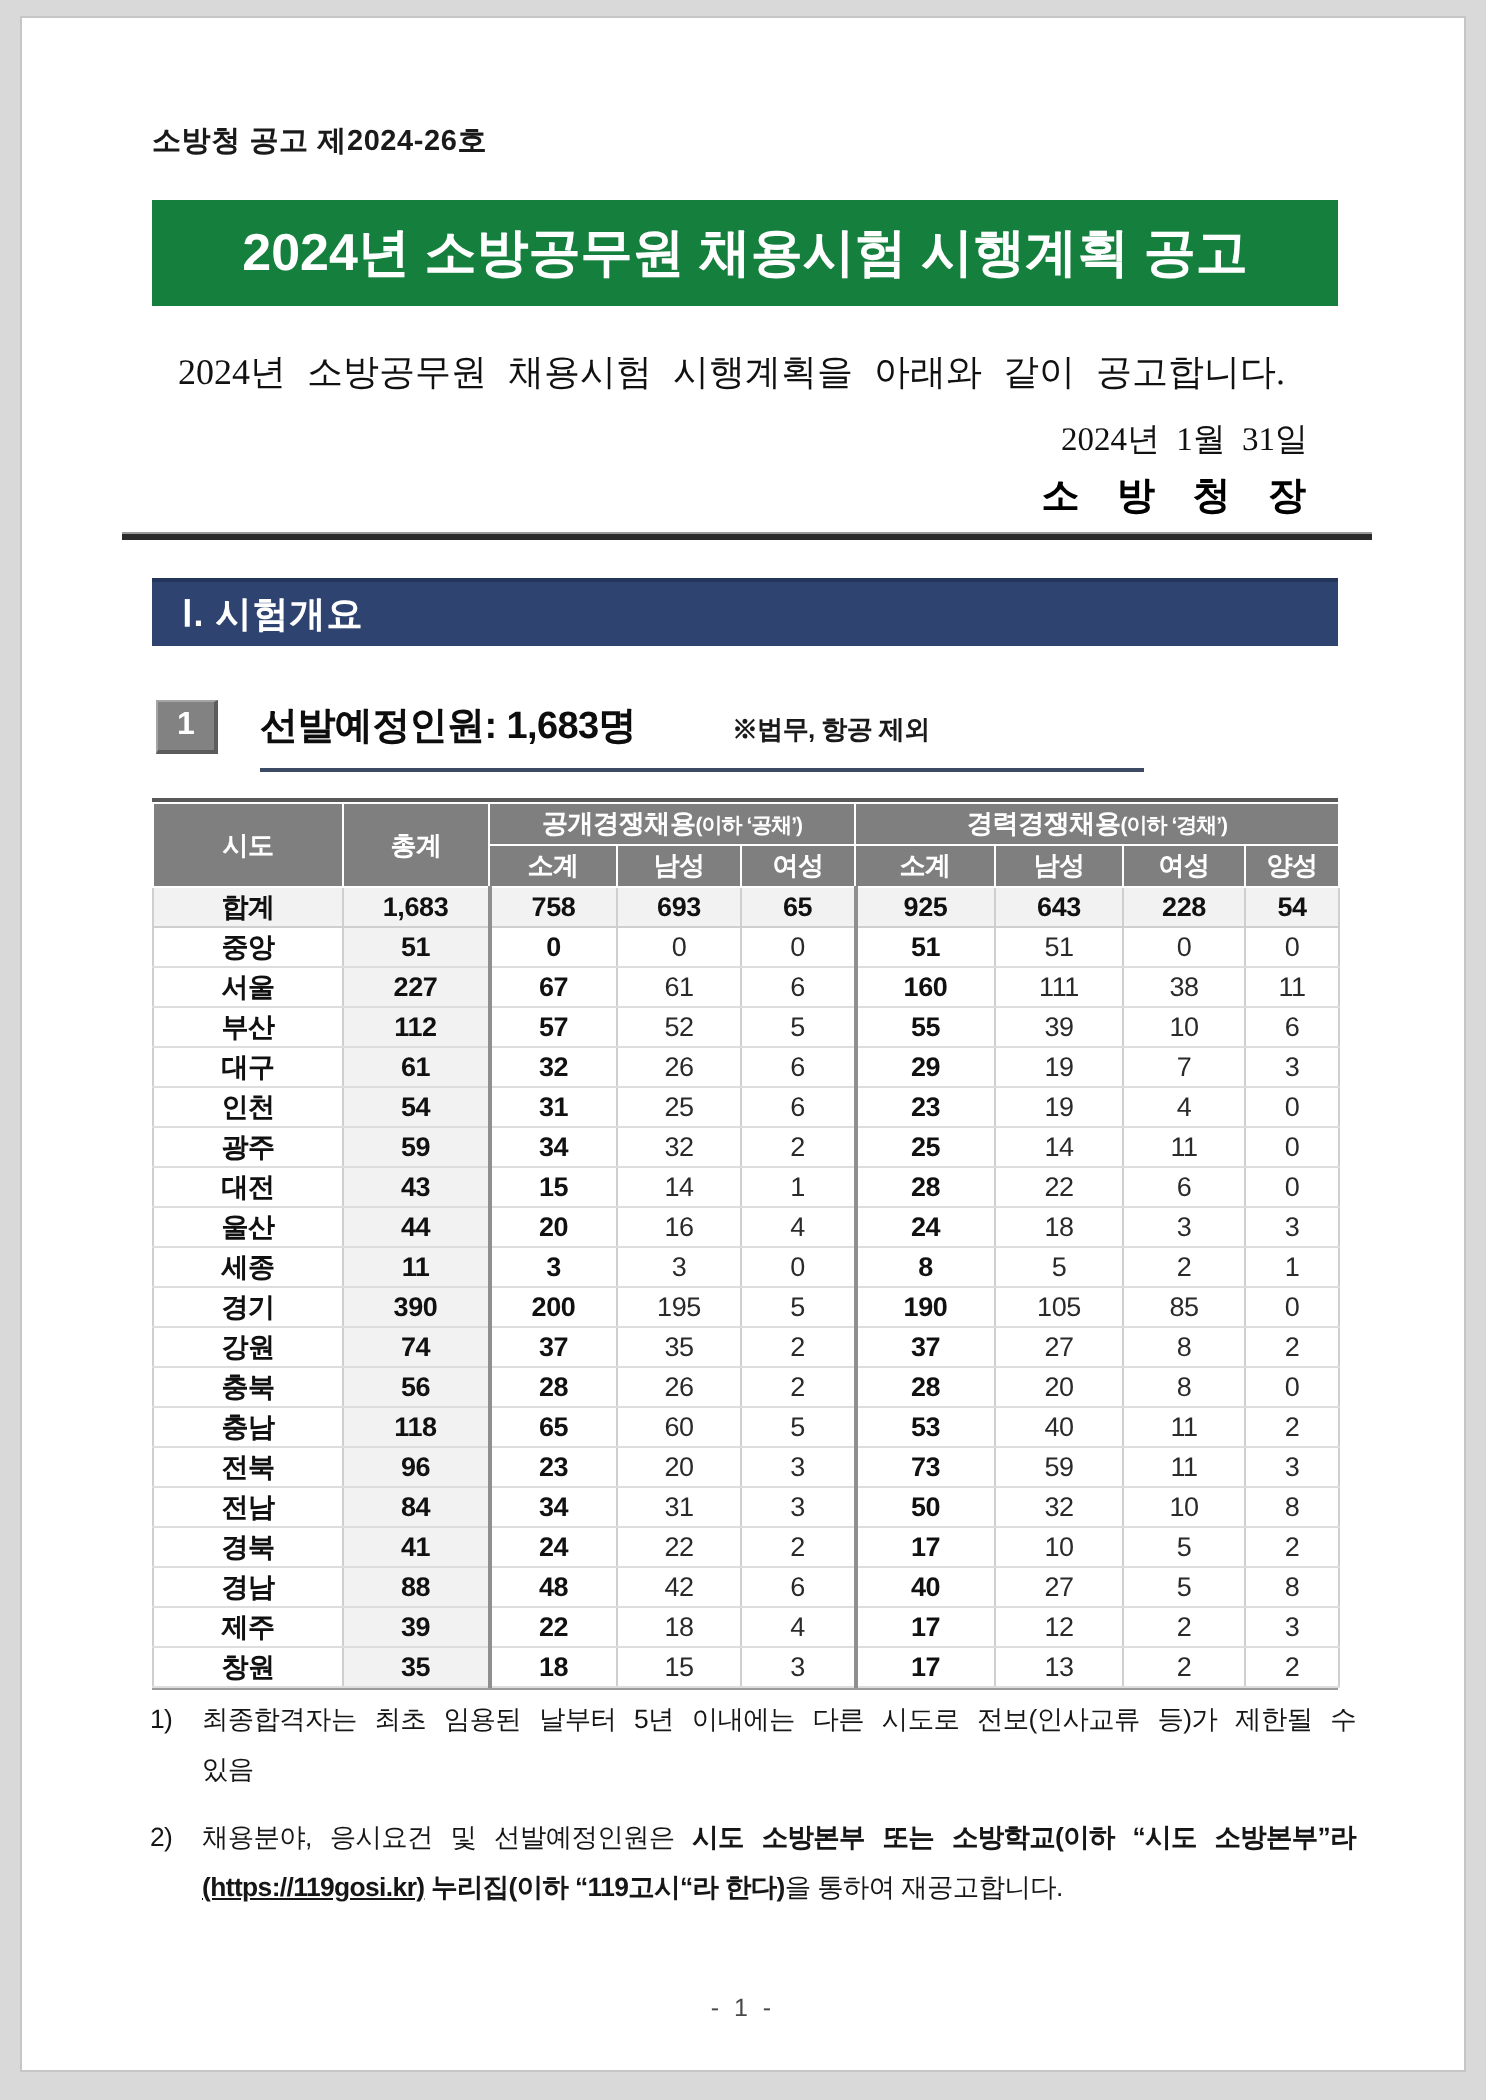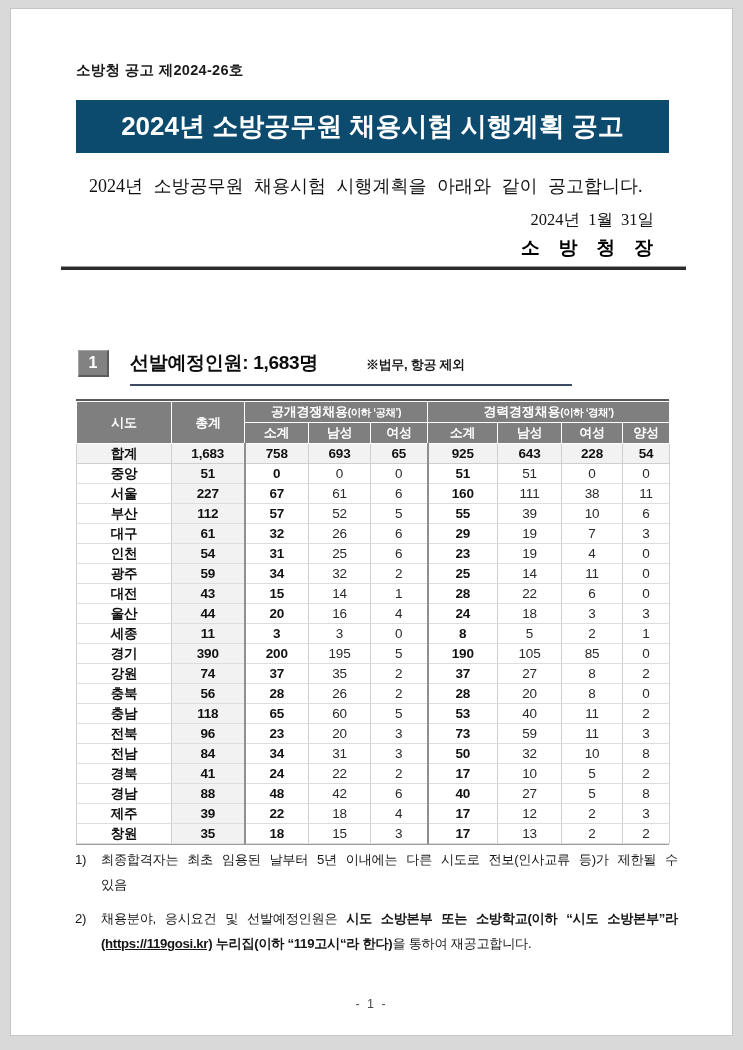--- a/index.html
+++ b/index.html
@@ -14,21 +14,21 @@
     position:absolute; left:10px; top:8px; width:723px; height:1028px;
     background:#ffffff; border:1px solid #c6c6c6;
   }
   
   .doc-number {
     position:absolute; left:65px; top:52px;
     font-size:14.5px; font-weight:bold; color:#1a1a1a; letter-spacing:.3px;
   }
   .title-banner {
     position:absolute; left:65px; top:91px; width:593px; height:53px;
-    background:#0c4a6e; color:#ffffff;
+    background:#15803d; color:#ffffff;
     display:flex; align-items:center; justify-content:center;
     font-size:26px; font-weight:bold; letter-spacing:0px;
   }
   .intro {
     position:absolute; left:78px; top:165px; width:580px;
     font-family:"Liberation Serif", serif;
     font-size:18px; color:#111; word-spacing:6px;
   }
   .date-line {
     position:absolute; right:78px; top:200px;
@@ -117,20 +117,23 @@
     <span>2024년 소방공무원 채용시험 시행계획 공고</span>
   </div>
 
   <div class="intro">2024년 소방공무원 채용시험 시행계획을 아래와 같이 공고합니다.</div>
 
   <div class="date-line">2024년 1월 31일</div>
   <div class="signer">소 방 청 장</div>
 
   <div class="double-rule"></div>
 
+  <div class="section-bar">
+    <span>Ⅰ. 시험개요</span>
+  </div>
 
   <div class="item-head">
     <div class="item-badge">1</div>
     <div class="item-text-wrap">
       <span class="item-title">선발예정인원: 1,683명</span>
       <span class="item-note">※법무, 항공 제외</span>
     </div>
   </div>
 
   <div class="table-wrap">

